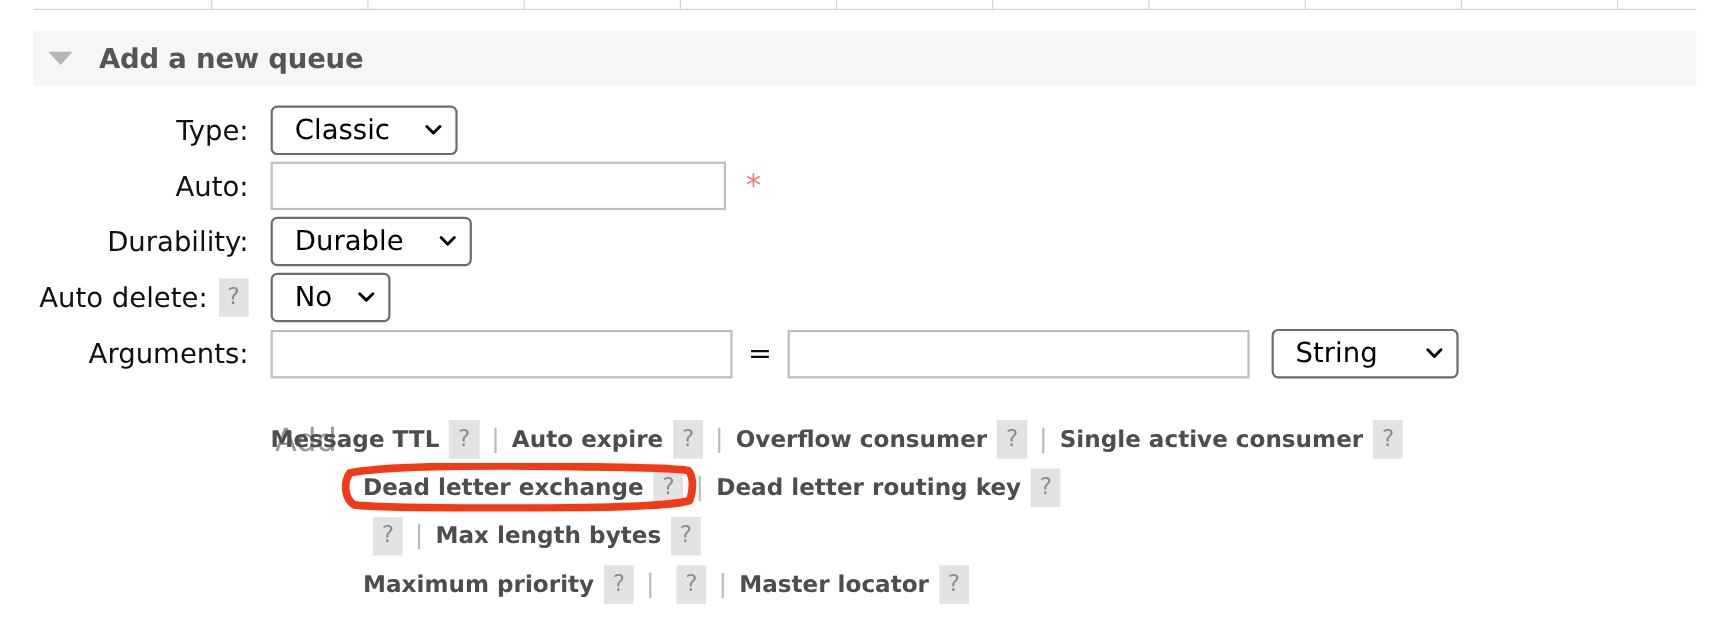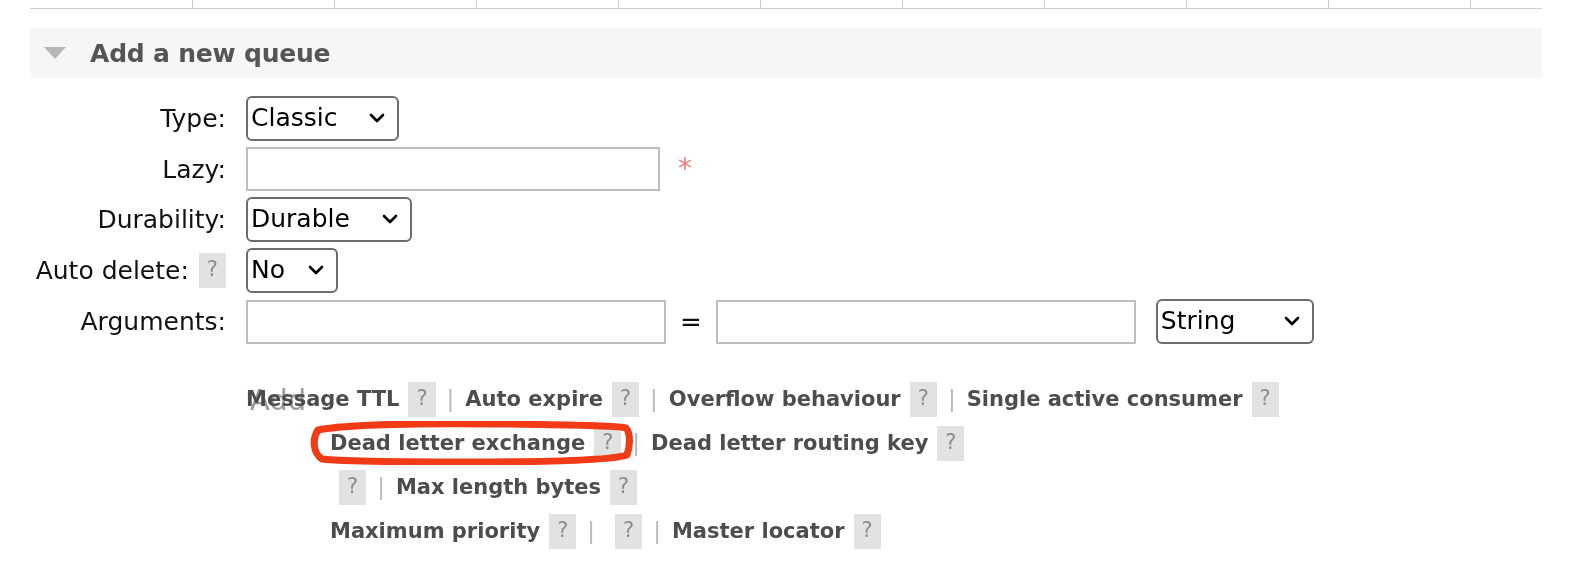--- a/index.html
+++ b/index.html
@@ -112,21 +112,21 @@
   
   select.ui-select {
     -webkit-appearance: none;
     appearance: none;
     font-family: "DejaVu Sans", "Liberation Sans", sans-serif;
     font-size: 25px;
     color: #000000;
     background-color: #ffffff;
     border: 2px solid #6c6c6c;
     border-radius: 6px;
-    padding: 5px 44px 7px 3px;
+    padding: 5px 44px 7px 20px;
     box-sizing: border-box;
     cursor: pointer;
   }
   .select-wrap {
     position: relative;
     display: inline-block;
   }
   .select-wrap .chev {
     position: absolute;
     right: 14px;
@@ -245,21 +245,21 @@
         <select class="ui-select" id="type-select"><option value="Classic">Classic</option><option value="Quorum">Quorum</option><option value="Stream">Stream</option></select>
         <svg class="chev" viewBox="0 0 16 16">
           <path d="M2 5 L8 11 L14 5" stroke="#000" stroke-width="2.6" fill="none" stroke-linecap="round" stroke-linejoin="round"></path>
         </svg>
       </span>
     </div>
   </div>
 
   <div class="form-row">
     <div class="row-label">
-      <span class="lbl-text">Lazy:</span>
+      <span class="lbl-text">Auto:</span>
     </div>
     <div class="row-control">
       <input class="ui-text" id="name-input" type="text" placeholder="" style="">
       <span class="req-star">*</span>
     </div>
   </div>
 
   <div class="form-row">
     <div class="row-label">
       <span class="lbl-text">Durability:</span>
@@ -309,21 +309,21 @@
 
 <div id="add-btn">Add</div>
 <div id="args-links">
     <div class="links-row">
       <span class="arg-link">Message TTL</span>
       <span class="help-badge inline-help">?</span>
       <span class="sep">|</span>
       <span class="arg-link">Auto expire</span>
       <span class="help-badge inline-help">?</span>
       <span class="sep">|</span>
-      <span class="arg-link">Overflow behaviour</span>
+      <span class="arg-link">Overflow consumer</span>
       <span class="help-badge inline-help">?</span>
       <span class="sep">|</span>
       <span class="arg-link">Single active consumer</span>
       <span class="help-badge inline-help">?</span>
     </div>
     <div class="links-row indent">
       <span class="arg-link">Dead letter exchange</span>
       <span class="help-badge inline-help">?</span>
       <span class="sep">|</span>
       <span class="arg-link">Dead letter routing key</span>

